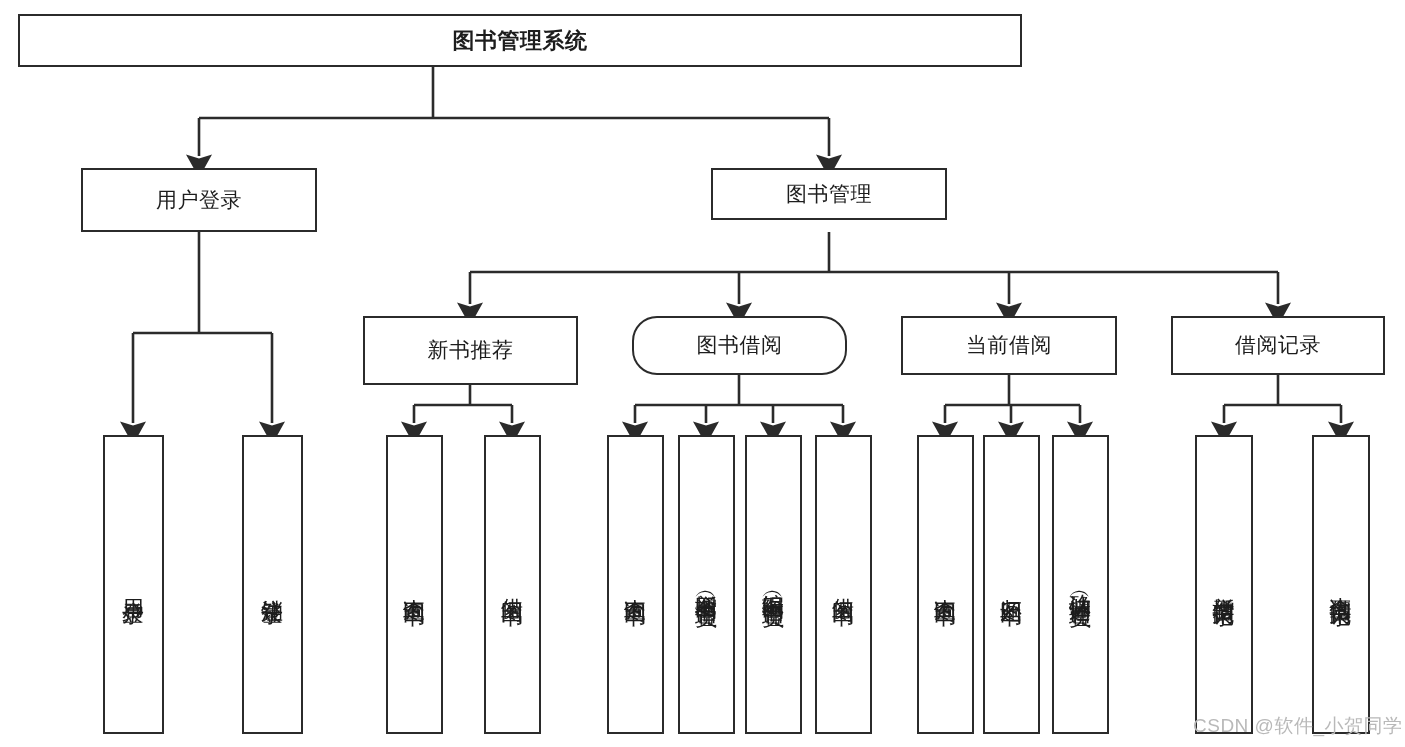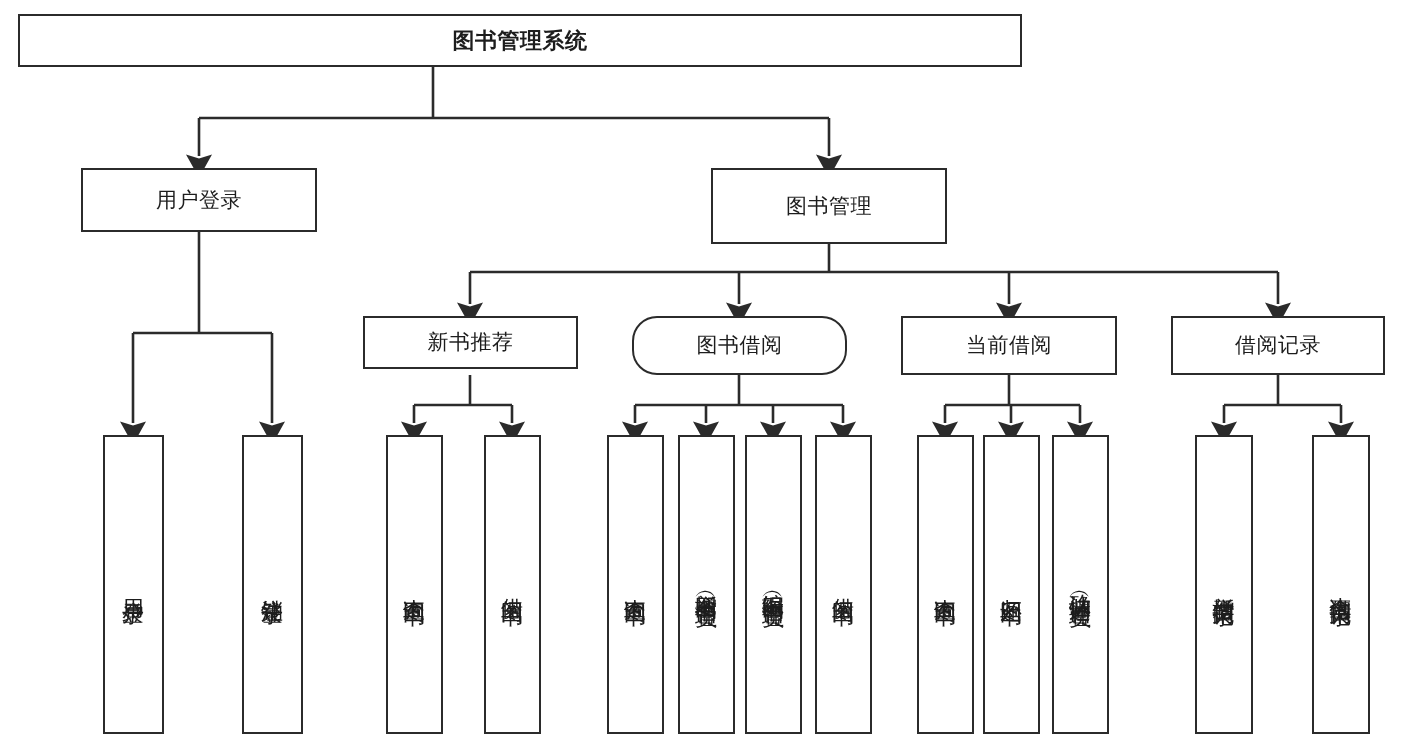--- a/index.html
+++ b/index.html
@@ -128,25 +128,25 @@
     </g>
   </svg>
 
   <div class="node root horiz" style="left:18px; top:14px; width:1004px; height:53px;font-weight:bold;">
     <span class="label">图书管理系统</span>
   </div>
 
   <div class="node horiz" style="left:81px; top:168px; width:236px; height:64px;">
     <span class="label">用户登录</span>
   </div>
-  <div class="node horiz" style="left:711px; top:168px; width:236px; height:76px;">
+  <div class="node horiz" style="left:711px; top:168px; width:236px; height:52px;">
     <span class="label">图书管理</span>
   </div>
 
-  <div class="node horiz" style="left:363px; top:316px; width:215px; height:53px;">
+  <div class="node horiz" style="left:363px; top:316px; width:215px; height:69px;">
     <span class="label">新书推荐</span>
   </div>
   <div class="node horiz" style="left:632px; top:316px; width:215px; height:59px;border-radius:25px;">
     <span class="label">图书借阅</span>
   </div>
   <div class="node horiz" style="left:901px; top:316px; width:216px; height:59px;">
     <span class="label">当前借阅</span>
   </div>
   <div class="node horiz" style="left:1171px; top:316px; width:214px; height:59px;">
     <span class="label">借阅记录</span>
@@ -189,14 +189,15 @@
     <span class="label">确认归还（管理员）</span>
   </div>
 
   <div class="node vert" style="left:1195px; top:435px; width:58px; height:299px;">
     <span class="label">新增借阅记录</span>
   </div>
   <div class="node vert" style="left:1312px; top:435px; width:58px; height:299px;">
     <span class="label">查询借阅记录</span>
   </div>
 
+  <div class="watermark" style="left:1193px; top:713px;">CSDN @软件_小贺同学</div>
 
 </div>
 
 </body></html>

